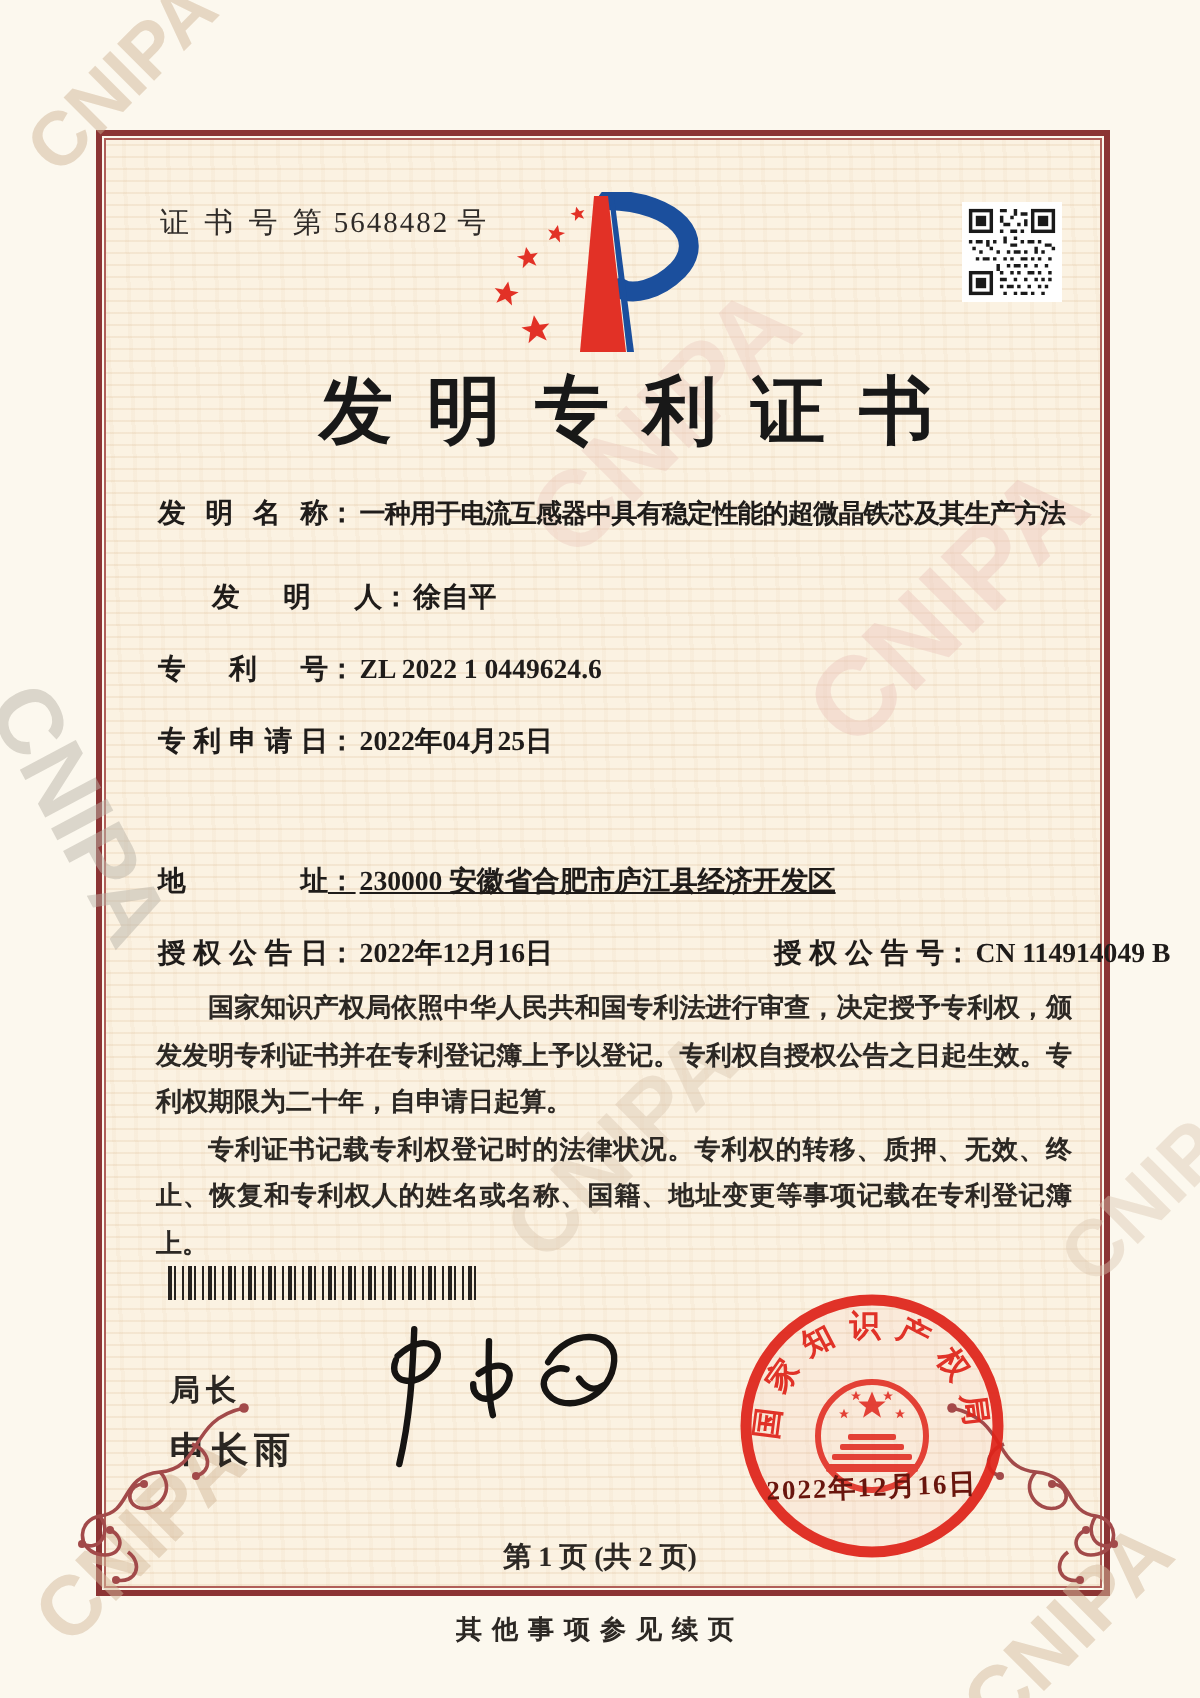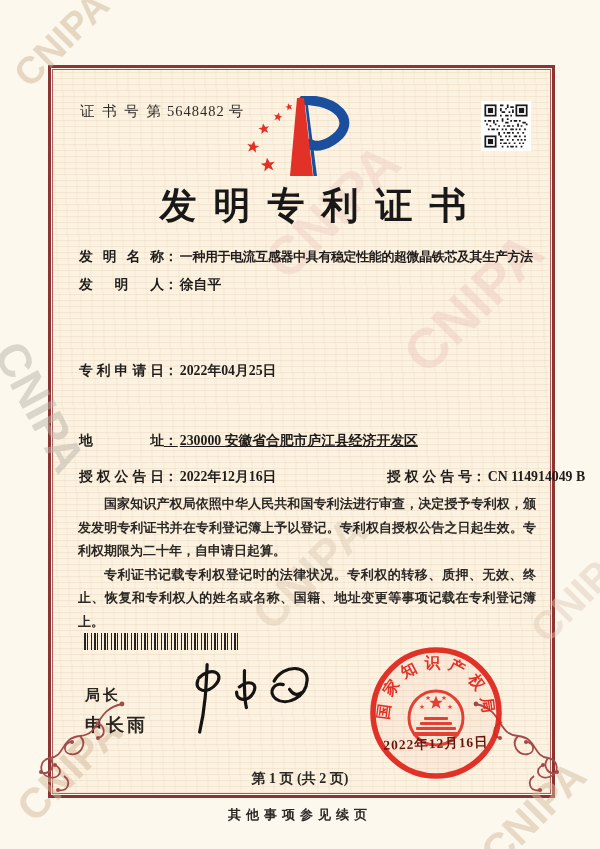--- a/index.html
+++ b/index.html
@@ -34,21 +34,21 @@
   .logo{position:absolute;left:241px;top:96px;width:124px;height:84px;}
 
   .title{position:absolute;left:13px;top:181px;width:100%;text-align:center;font-size:37px;font-weight:bold;
     color:#181818;letter-spacing:17px;text-indent:17px;}
 
   
   .row{position:absolute;left:79px;font-size:13.8px;font-weight:bold;color:#1f1c1a;white-space:nowrap;}
   .row .lbl{display:inline-block;width:85px;text-align:justify;text-align-last:justify;}
   .row .val{margin-left:2px;}
   .r0{top:248px;} .r0 .val{font-size:13px;letter-spacing:-0.4px;}
-  .r1{top:276px;} .r2{top:326px;} .r3{top:362px;} .r4{top:396px;} .r5{top:432px;text-decoration:underline;} .r6{top:468px;}
+  .r1{top:290px;margin-left:27px;} .r2{top:326px;} .r3{top:362px;} .r4{top:396px;} .r5{top:432px;text-decoration:underline;} .r6{top:468px;}
   .pair2{position:absolute;left:308px;top:0;}
   .pair2 .lbl{width:85px;}
 
   
   .body-text{position:absolute;left:78px;top:492px;width:458px;font-size:13px;line-height:23.5px;
     color:#2c2824;font-weight:600;text-align:justify;}
   .body-text p{margin:0;text-indent:2em;}
 
   
   .barcode{position:absolute;left:84px;top:633px;width:157px;height:17px;
@@ -137,20 +137,23 @@
       </svg>
     </div>
 
     <div class="title">发明专利证书</div>
 
     <div class="row r0">
       <span class="lbl">发明名称</span><span>：</span><span class="val">一种用于电流互感器中具有稳定性能的超微晶铁芯及其生产方法</span>
     </div>
     <div class="row r1">
       <span class="lbl">发明人</span><span>：</span><span class="val">徐自平</span>
+    </div>
+    <div class="row r2">
+      <span class="lbl">专利号</span><span>：</span><span class="val">ZL 2022 1 0449624.6</span>
     </div>
     <div class="row r3">
       <span class="lbl">专利申请日</span><span>：</span><span class="val">2022年04月25日</span>
     </div>
     <div class="row r5">
       <span class="lbl">地址</span><span>：</span><span class="val">230000 安徽省合肥市庐江县经济开发区</span>
     </div>
     <div class="row r6">
       <span class="lbl">授权公告日</span><span>：</span><span class="val">2022年12月16日</span>
       <span class="pair2">

